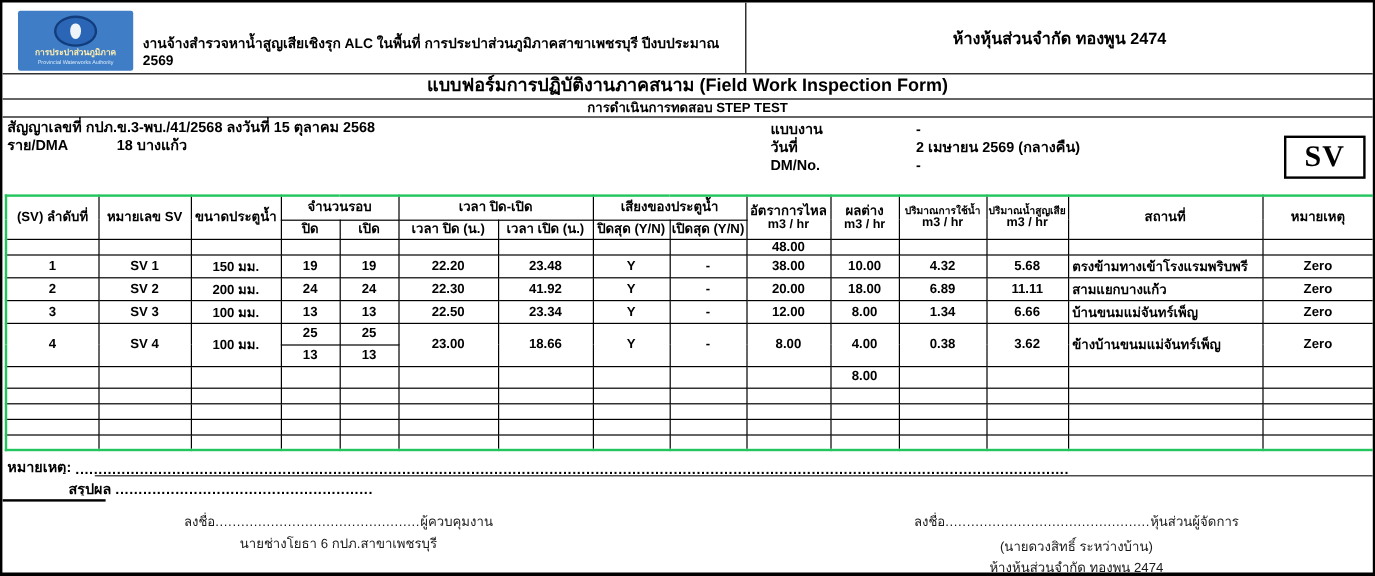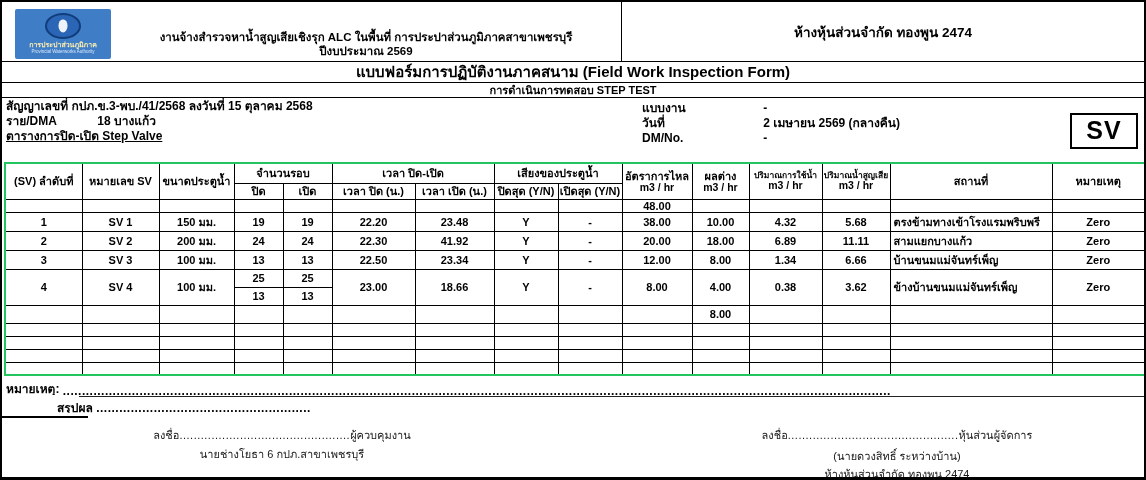--- a/index.html
+++ b/index.html
@@ -10,36 +10,36 @@
   }
   
   .hdr{display:flex;height:59px;border-bottom:1px solid #000;}
   .hdr-left{width:620px;display:flex;align-items:center;border-right:1px solid #000;box-sizing:border-box;}
   .logo{width:96px;height:50px;margin:4px 0 0 13px;background:#3f7ec6;border-radius:2px;
         display:flex;flex-direction:column;align-items:center;justify-content:center;flex:0 0 auto;}
   .emblem{display:block;width:36px;height:26px;border-radius:50%;background:#2a66b5;border:2px solid #123d7c;position:relative;box-sizing:border-box;}
   .emblem-core{position:absolute;left:50%;top:50%;transform:translate(-50%,-50%);width:9px;height:13px;background:#eef3fa;border-radius:45% 45% 50% 50%;}
   .logo-thai{font-size:7px;line-height:8px;font-weight:bold;color:#ffeeb0;margin-top:2px;white-space:nowrap;}
   .logo-eng{font-size:4.5px;line-height:5px;color:#d9e9fb;white-space:nowrap;}
-  .hdr-title{flex:1;text-align:center;font-weight:bold;font-size:11.5px;padding:0 33px;line-height:14px;margin-top:24px;}
+  .hdr-title{flex:1;font-weight:bold;font-size:11.5px;padding:0 8px;line-height:14px;margin-top:24px;}
   .hdr-right{flex:1;display:flex;align-items:center;justify-content:center;font-weight:bold;font-size:13.5px;}
   
   .form-title{height:20px;line-height:20px;border-bottom:1px solid #000;text-align:center;font-weight:bold;font-size:15px;}
   .form-sub{height:14px;line-height:14px;border-bottom:1px solid #000;text-align:center;font-weight:bold;font-size:11px;}
   
   .info{position:relative;height:64px;font-size:12px;font-weight:bold;}
   .info-left{padding:1px 0 0 4px;}
   .info-left div{line-height:15px;white-space:nowrap;}
   .dma-label{display:inline-block;width:88px;}
   .table-caption{text-decoration:underline;}
   .info-right{position:absolute;left:640px;top:3px;}
   .info-right div{line-height:15px;white-space:nowrap;}
   .ir-label{display:inline-block;width:118px;}
   .sv-box{position:absolute;right:6px;top:15px;width:64px;height:32px;border:2px solid #000;
-          text-align:center;font-weight:bold;font-size:25px;line-height:31px;letter-spacing:1px;box-sizing:content-box;}
+          text-align:center;font-weight:bold;font-size:25px;line-height:31px;letter-spacing:1px;box-sizing:content-box;font-family:Liberation Serif, serif;}
   
   table{border-collapse:collapse;table-layout:fixed;width:1140px;margin-left:2px;border:2px solid #22c55e;}
   th,td{border:1px solid #000;padding:0;font-weight:bold;text-align:center;font-size:11px;overflow:hidden;white-space:nowrap;}
   th{line-height:12px;}
   .th-small{font-size:8.5px;line-height:9px;}
   .unit{font-size:10.5px;line-height:11px;}
   .h-hdr1{height:20px;} .h-hdr2{height:16px;}
   .h-thin{height:12px;} .h-row{height:18px;} .h-sub{height:18px;} .h-empty{height:13px;}
   td.loc{text-align:left;padding-left:3px;}
   
@@ -79,21 +79,20 @@
   <div class="form-title">แบบฟอร์มการปฏิบัติงานภาคสนาม (Field Work Inspection Form)</div>
   <div class="form-sub">การดำเนินการทดสอบ STEP TEST</div>
 
   <div class="info">
     <div class="info-left">
       <div>สัญญาเลขที่ กปภ.ข.3-พบ./41/2568 ลงวันที่ 15 ตุลาคม 2568</div>
       <div>
         <span class="dma-label">ราย/DMA</span>
         <span>18 บางแก้ว</span>
       </div>
-      <div><span class="table-caption">ตารางการปิด-เปิด Step Valve</span></div>
     </div>
     <div class="info-right">
       <div>
         <span class="ir-label">แบบงาน</span>
         <span>-</span>
       </div>
       <div>
         <span class="ir-label">วันที่</span>
         <span>2 เมษายน 2569 (กลางคืน)</span>
       </div>

